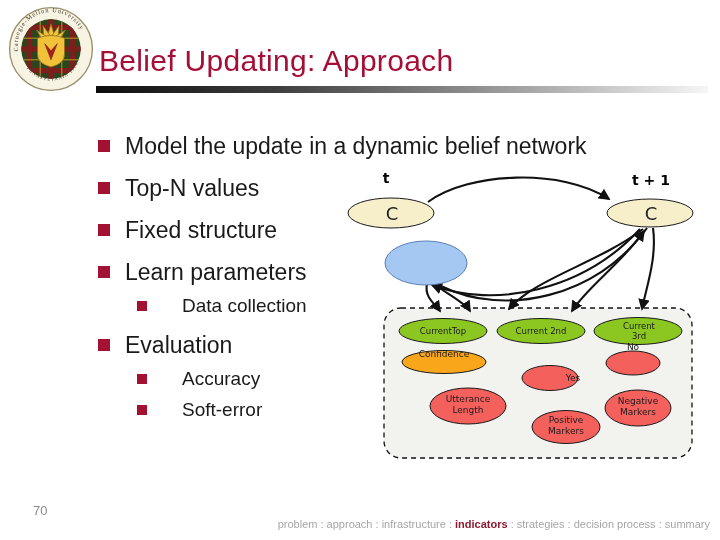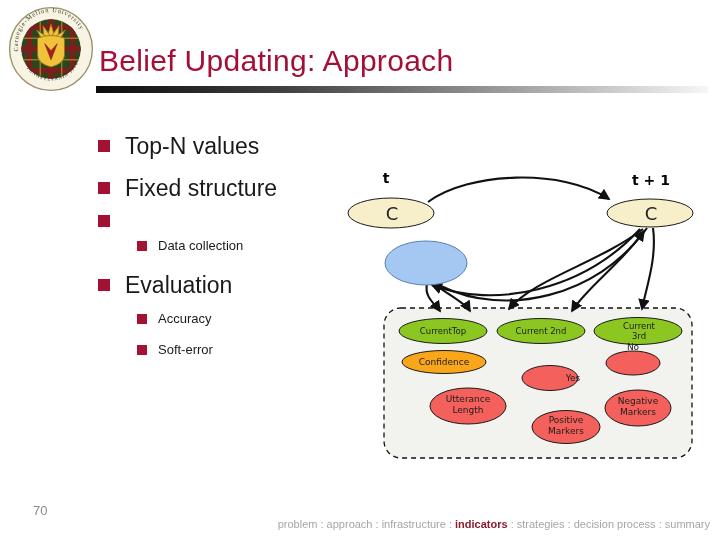--- a/index.html
+++ b/index.html
@@ -8,21 +8,21 @@
   
   .logo{position:absolute;left:6px;top:2px;width:90px;height:94px;}
   .title{position:absolute;left:99px;top:44px;font-size:30px;letter-spacing:.3px;
          color:#A50F36;white-space:nowrap;}
   .titlebar{position:absolute;left:96px;top:86px;width:612px;height:7px;
             background:linear-gradient(90deg,#0d0d0d 0%,#3f3f3f 30%,#8f8f8f 62%,#f6f6f6 100%);}
   
   .bullets{position:absolute;left:96px;top:131px;width:600px;}
   .bullet{display:flex;align-items:center;white-space:nowrap;color:#1a1a1a;}
   .bullet.level1{font-size:23px;line-height:30px;margin:0 0 12px 0;}
-  .bullet.level2{font-size:13px;line-height:24px;margin:-5px 0 12px 0;}
+  .bullet.level2{font-size:19px;line-height:24px;margin:-5px 0 12px 0;gap:24px;}
   .bullet .sq{flex:0 0 auto;background:#A31133;}
   .bullet.level1 .sq{width:12px;height:12px;margin:0 15px 0 2px;}
   .bullet.level2 .sq{width:10px;height:10px;margin:0 11px 0 41px;}
   
   .diagram-svg{position:absolute;left:0;top:0;width:720px;height:540px;}
   .dlabel{position:absolute;transform:translate(-50%,-50%);text-align:center;
           color:#1c1c1c;font-family:"DejaVu Sans",sans-serif;line-height:1.2;}
   .nowrap{white-space:nowrap;}
   .tlabel{font-weight:bold;font-size:14px;color:#000;}
   .clabel{font-size:18px;color:#222;}
@@ -87,28 +87,33 @@
       <textPath href="#arcBot" startOffset="8%">PENNSYLVANIA 1900</textPath>
     </text>
   </svg>
 
   <div class="title">Belief Updating: Approach</div>
   <div class="titlebar"></div>
 
   <div class="bullets">
       <div class="bullet level1">
         <span class="sq"></span>
+        <span>Model the update in a dynamic belief network</span>
+      </div>
+      <div class="bullet level1">
+        <span class="sq"></span>
         <span>Top-N values</span>
       </div>
       <div class="bullet level1">
         <span class="sq"></span>
         <span>Fixed structure</span>
       </div>
       <div class="bullet level1">
         <span class="sq"></span>
+        <span>Learn parameters</span>
       </div>
       <div class="bullet level2">
         <span class="sq"></span>
         <span>Data collection</span>
       </div>
       <div class="bullet level1">
         <span class="sq"></span>
         <span>Evaluation</span>
       </div>
       <div class="bullet level2">
@@ -157,21 +162,21 @@
     </g>
   </svg>
 
   <div class="dlabel tlabel nowrap" style="left:386px;top:178px;">t</div>
   <div class="dlabel tlabel nowrap" style="left:651px;top:180px;">t + 1</div>
   <div class="dlabel clabel nowrap" style="left:392px;top:214px;">C</div>
   <div class="dlabel clabel nowrap" style="left:651px;top:214px;">C</div>
   <div class="dlabel nlabel nowrap" style="left:443px;top:331px;">CurrentTop</div>
   <div class="dlabel nlabel nowrap" style="left:541px;top:331px;">Current 2nd</div>
   <div class="dlabel nlabel" style="left:639px;top:331px;width:44px;">Current 3rd</div>
-  <div class="dlabel flabel nowrap" style="left:444px;top:362px;">Confidence</div>
+  <div class="dlabel flabel nowrap" style="left:444px;top:354px;">Confidence</div>
   <div class="dlabel flabel nowrap" style="left:573px;top:378px;">Yes</div>
   <div class="dlabel flabel nowrap" style="left:633px;top:347px;">No</div>
   <div class="dlabel flabel" style="left:468px;top:405px;width:58px;">Utterance Length</div>
   <div class="dlabel flabel" style="left:566px;top:426px;width:50px;">Positive Markers</div>
   <div class="dlabel flabel" style="left:638px;top:407px;width:54px;text-align:center;">Negative Markers</div>
 
   <div class="pagenum">70</div>
   <div class="footer"><span class="fitem">problem</span><span class="sep"> : </span><span class="fitem">approach</span><span class="sep"> : </span><span class="fitem">infrastructure</span><span class="sep"> : </span><span class="fitem active">indicators</span><span class="sep"> : </span><span class="fitem">strategies</span><span class="sep"> : </span><span class="fitem">decision process</span><span class="sep"> : </span><span class="fitem">summary</span></div>
 
 </div>

